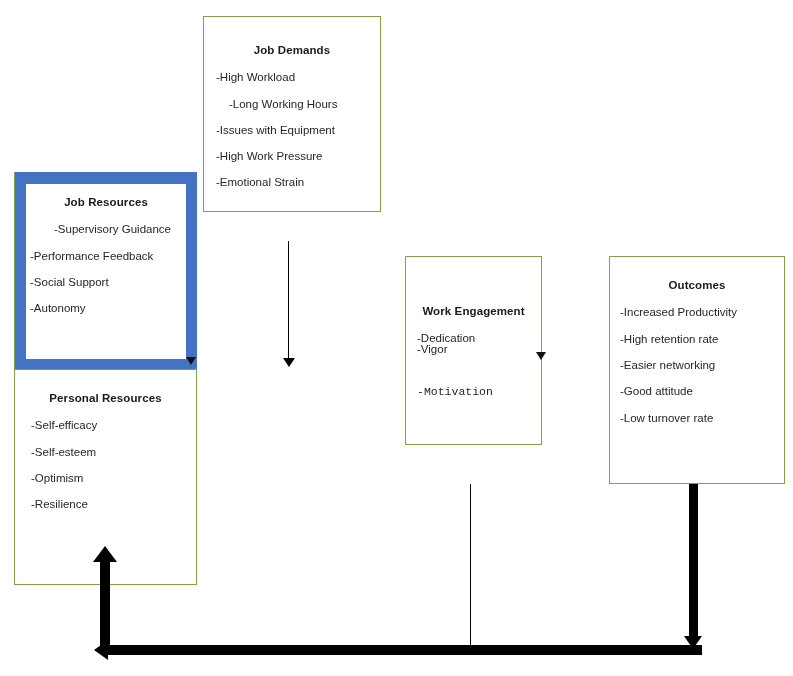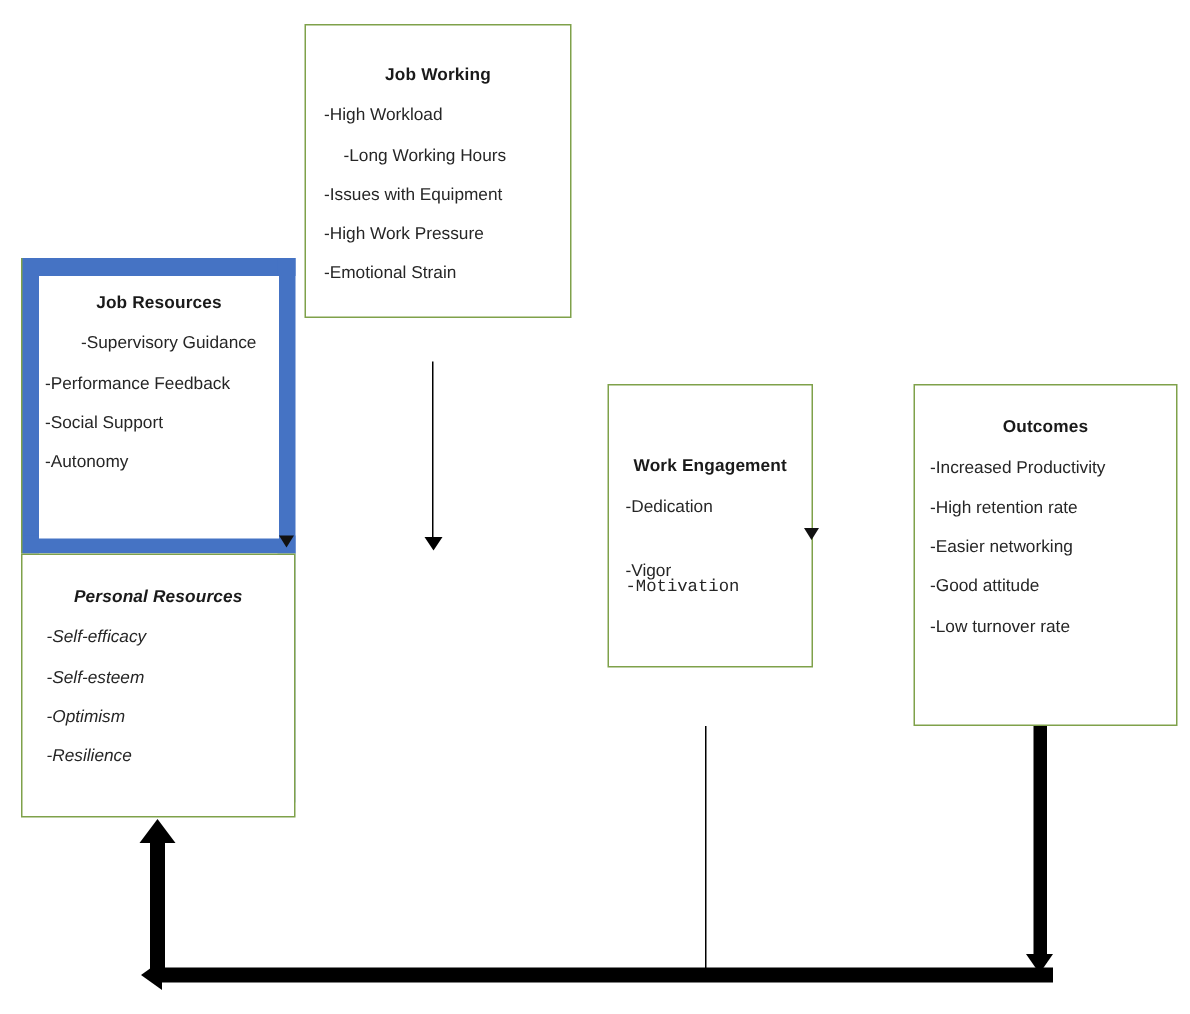--- a/index.html
+++ b/index.html
@@ -96,21 +96,21 @@
     border-right: 9px solid transparent;
     border-top: 13px solid #000000;
   }
 </style>
 </head>
 <body>
 
 <div id="canvas">
 
   <div class="box" style="left:203px; top:16px; width:178px; height:196px;">
-    <div class="box-title" style="position:absolute; left:0; right:0; top:27px;">Job Working</div>
+    <div class="box-title" style="position:absolute; left:0; right:0; top:27px;">Job Demands</div>
     <div class="box-item" style="position:absolute; left:12px; top:54px;">-High Workload</div>
     <div class="box-item" style="position:absolute; left:12px; top:81px;margin-left:13px;">-Long Working Hours</div>
     <div class="box-item" style="position:absolute; left:12px; top:107px;">-Issues with Equipment</div>
     <div class="box-item" style="position:absolute; left:12px; top:133px;">-High Work Pressure</div>
     <div class="box-item" style="position:absolute; left:12px; top:159px;">-Emotional Strain</div>
   </div>
 
   <div class="thin-line-v" style="left:288px; top:241px; height:119px;"></div>
   <div class="arrowhead-down" style="left:283px; top:358px;"></div>
 
@@ -123,32 +123,32 @@
   <div class="thin-line-v" style="left:14px; top:172px; height:363px; background:#7fa14a;"></div>
 
   <div class="box" style="left:26px; top:184px; width:160px; height:175px; border:none;">
     <div class="box-title" style="position:absolute; left:0; right:0; top:12px;">Job Resources</div>
     <div class="box-item" style="position:absolute; left:4px; top:39px;margin-left:24px;">-Supervisory Guidance</div>
     <div class="box-item" style="position:absolute; left:4px; top:66px;">-Performance Feedback</div>
     <div class="box-item" style="position:absolute; left:4px; top:92px;">-Social Support</div>
     <div class="box-item" style="position:absolute; left:4px; top:118px;">-Autonomy</div>
   </div>
 
-  <div class="box" style="left:14px; top:369px; width:183px; height:176px;font-style:italic;">
+  <div class="box" style="left:14px; top:369px; width:183px; height:216px;">
     <div class="box-title" style="position:absolute; left:0; right:0; top:22px;">Personal Resources</div>
     <div class="box-item" style="position:absolute; left:16px; top:49px;">-Self-efficacy</div>
     <div class="box-item" style="position:absolute; left:16px; top:76px;">-Self-esteem</div>
     <div class="box-item" style="position:absolute; left:16px; top:102px;">-Optimism</div>
     <div class="box-item" style="position:absolute; left:16px; top:128px;text-align:right;">-Resilience</div>
   </div>
 
   <div class="box" style="left:405px; top:256px; width:137px; height:189px;">
     <div class="box-title" style="position:absolute; left:0; right:0; top:48px;">Work Engagement</div>
     <div class="box-item" style="position:absolute; left:11px; top:75px;">-Dedication</div>
-    <div class="box-item" style="position:absolute; left:11px; top:118px;">-Vigor</div>
+    <div class="box-item" style="position:absolute; left:11px; top:86px;">-Vigor</div>
     <div class="box-item" style="position:absolute; left:11px; top:128px;font-family:Liberation Mono, monospace;">-Motivation</div>
   </div>
 
   <div class="arrowhead-down-sm" style="left:536px; top:352px;"></div>
 
   <div class="thin-line-v" style="left:470px; top:484px; height:166px;"></div>
 
   <div class="box" style="left:609px; top:256px; width:176px; height:228px;">
     <div class="box-title" style="position:absolute; left:0; right:0; top:22px;">Outcomes</div>
     <div class="box-item" style="position:absolute; left:10px; top:49px;">-Increased Productivity</div>

